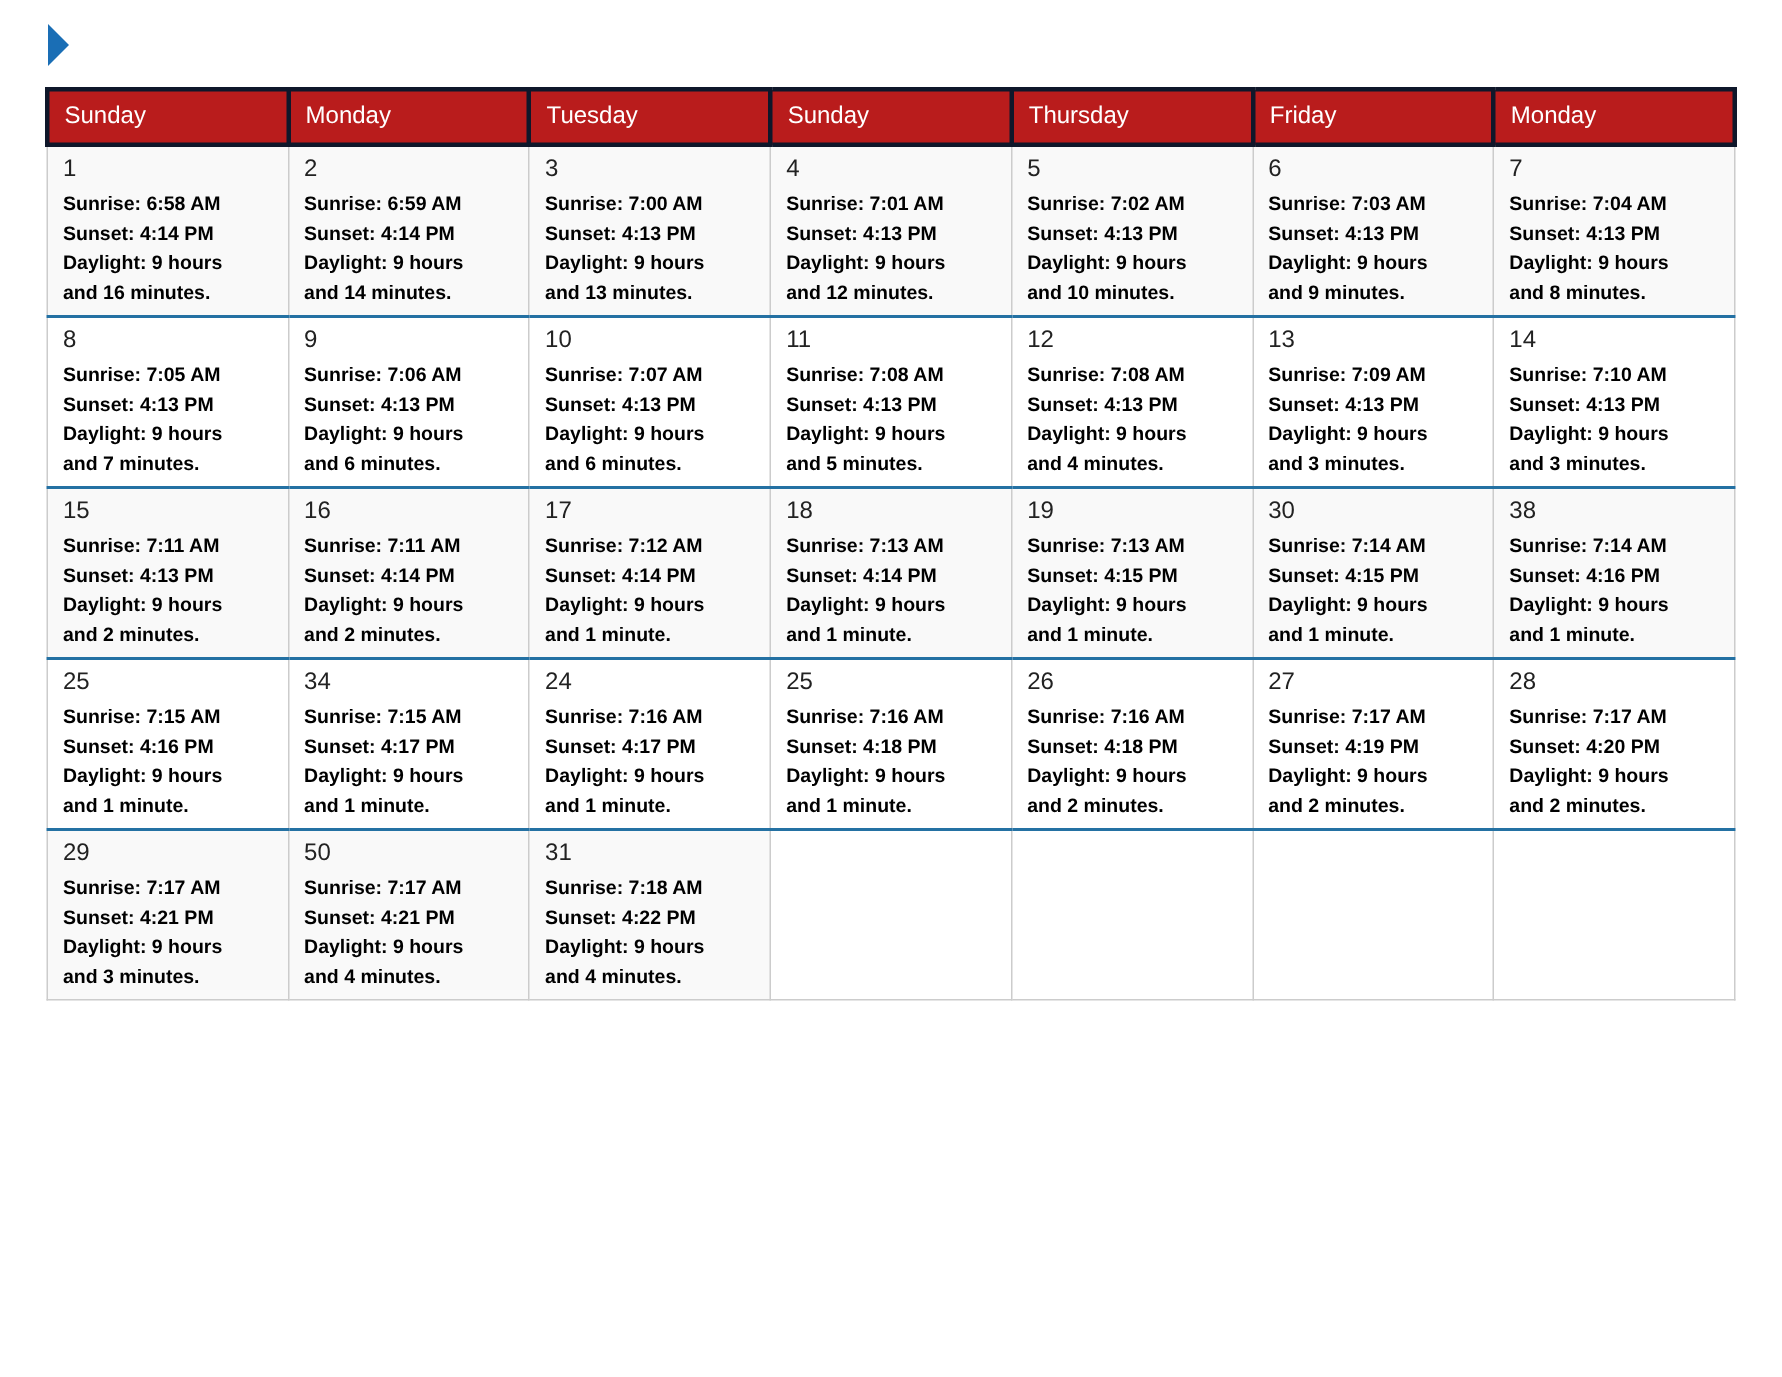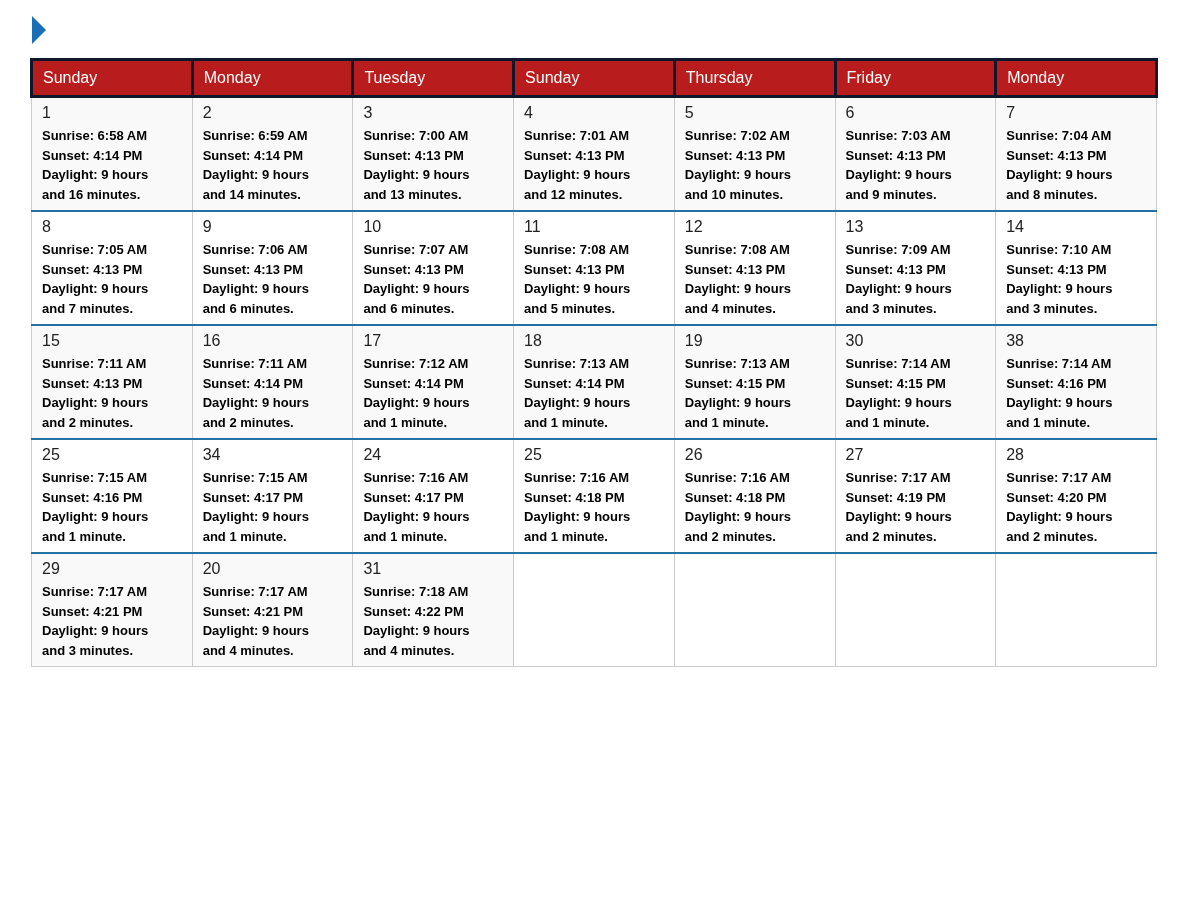--- a/index.html
+++ b/index.html
@@ -261,21 +261,21 @@
           <span class="day-number">28</span>
           <div class="day-info">Sunrise: 7:17 AM<br>Sunset: 4:20 PM<br>Daylight: 9 hours<br>and 2 minutes.</div>
         </td>
       </tr>
       <tr class="row-border-top">
         <td>
           <span class="day-number">29</span>
           <div class="day-info">Sunrise: 7:17 AM<br>Sunset: 4:21 PM<br>Daylight: 9 hours<br>and 3 minutes.</div>
         </td>
         <td>
-          <span class="day-number">20</span>
+          <span class="day-number">50</span>
           <div class="day-info">Sunrise: 7:17 AM<br>Sunset: 4:21 PM<br>Daylight: 9 hours<br>and 4 minutes.</div>
         </td>
         <td>
           <span class="day-number">31</span>
           <div class="day-info">Sunrise: 7:18 AM<br>Sunset: 4:22 PM<br>Daylight: 9 hours<br>and 4 minutes.</div>
         </td>
         <td class="empty-cell"></td>
         <td class="empty-cell"></td>
         <td class="empty-cell"></td>
         <td class="empty-cell"></td>

